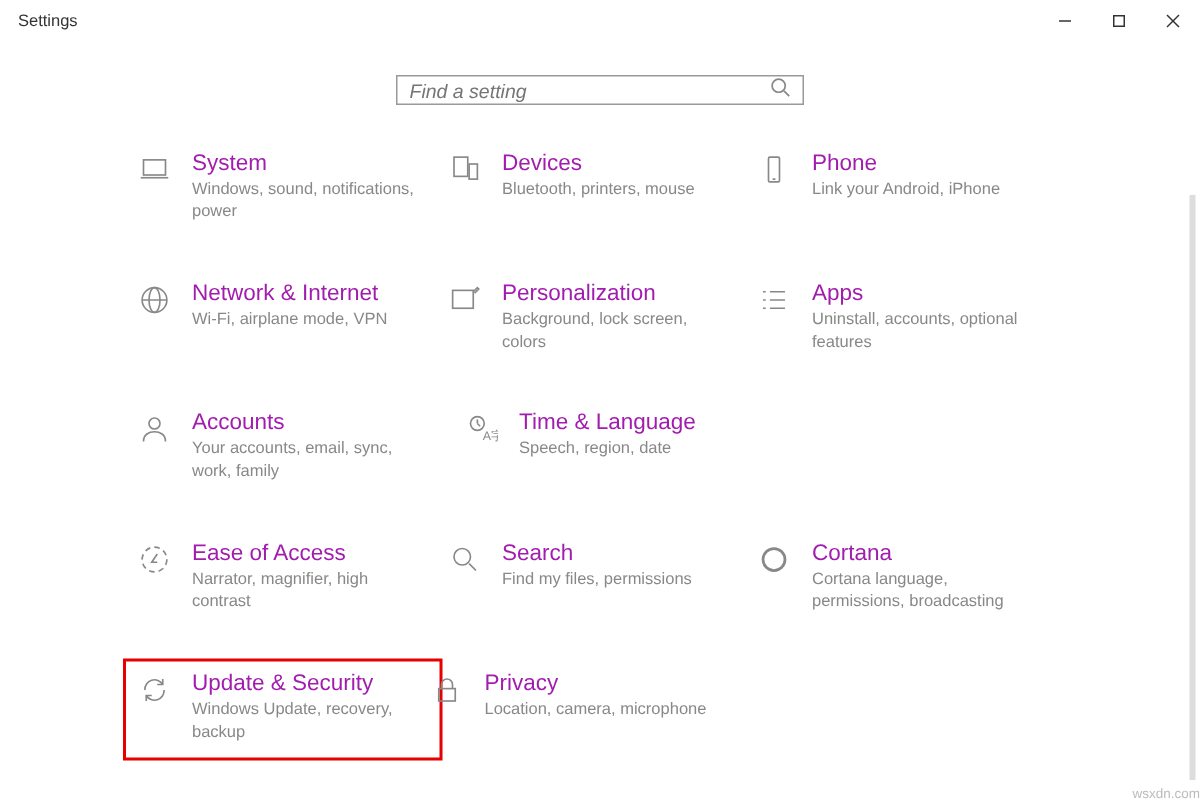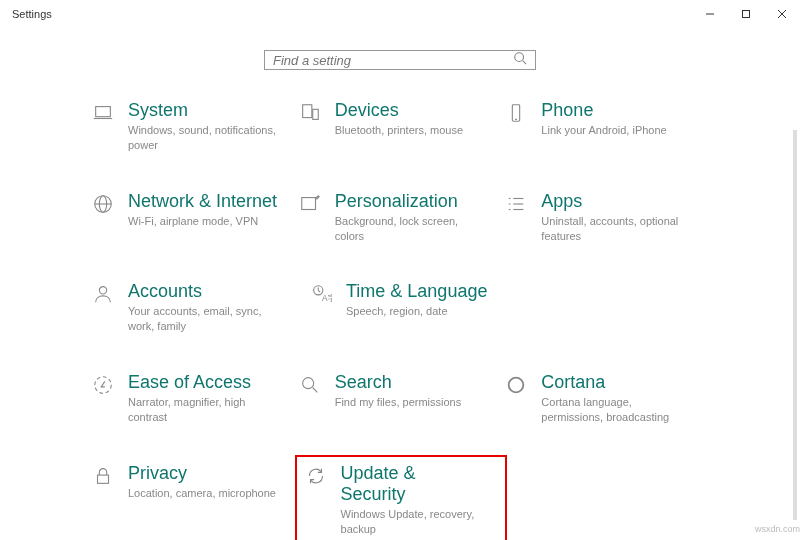--- a/index.html
+++ b/index.html
@@ -14,21 +14,21 @@
     .search-box input { border: none; outline: none; flex: 1; font-size: 13px; font-style: italic; color: #888; font-family: inherit; background: transparent; }
     .search-ico { color: #888; }
     .search-ico svg { width: 14px; height: 14px; }
     .grid-wrap { padding: 0 90px; }
     .row { display: flex; margin-bottom: 38px; }
     .cell { display: flex; width: 218px; }
     .cell.c2 { width: 218px; }
     .ico { width: 26px; min-width: 26px; margin-right: 12px; color: #000000; display: flex; justify-content: center; padding-top: 2px; text-align: center; }
     .ico svg { width: 22px; height: 22px; stroke: #888; fill: none; stroke-width: 1.2; }
     .txt { display: flex; flex-direction: column; padding-right: 18px; }
-    .cat-title { font-size: 18px; color: #0f766e; margin-bottom: 2px; }
+    .cat-title { font-size: 15px; color: #a21caf; margin-bottom: 2px; }
     .cat-desc { font-size: 11px; color: #888; line-height: 1.35; }
     .highlight { border: 2px solid #e60000; padding: 6px 8px 10px 6px; margin: -8px -10px -12px -8px; }
     .scrollbar { position: absolute; right: 3px; top: 130px; width: 4px; height: 390px; background: #ddd; }
     .watermark { position: absolute; right: 0; bottom: 6px; font-size: 9px; color: #bbb; }
   </style>
 </head>
 <body>
 
 <div class="titlebar">
   <span class="titlebar-title">Settings</span>
@@ -208,45 +208,45 @@
           </svg>
         </div>
       <div class="txt">
           <span class="cat-title">Cortana</span>
           <span class="cat-desc">Cortana language, permissions, broadcasting</span>
         </div>
     </div>
   </div>
 
   <div class="row">
-    <div class="cell">
-      <div class="ico">
-          <svg viewBox="0 0 24 24">
-            <rect x="6" y="11" width="12" height="9"></rect>
-            <path d="M8 11 V8 a4 4 0 0 1 8 0 V11"></path>
-          </svg>
-        </div>
-      <div class="txt">
-          <span class="cat-title">Privacy</span>
-          <span class="cat-desc">Location, camera, microphone</span>
-        </div>
-    </div>
     <div class="cell c2 highlight">
       <div class="ico">
           <svg viewBox="0 0 24 24">
             <path d="M5 12 A7 7 0 0 1 18 8"></path>
             <polyline points="18 4 18 8 14 8"></polyline>
             <path d="M19 12 A7 7 0 0 1 6 16"></path>
             <polyline points="6 20 6 16 10 16"></polyline>
           </svg>
         </div>
       <div class="txt">
           <span class="cat-title">Update &amp; Security</span>
           <span class="cat-desc">Windows Update, recovery, backup</span>
         </div>
     </div>
+    <div class="cell">
+      <div class="ico">
+          <svg viewBox="0 0 24 24">
+            <rect x="6" y="11" width="12" height="9"></rect>
+            <path d="M8 11 V8 a4 4 0 0 1 8 0 V11"></path>
+          </svg>
+        </div>
+      <div class="txt">
+          <span class="cat-title">Privacy</span>
+          <span class="cat-desc">Location, camera, microphone</span>
+        </div>
+    </div>
     <div class="cell"></div>
   </div>
 
 </div>
 
 <div class="scrollbar"></div>
 <div class="watermark">wsxdn.com</div>
 
 </body></html>

